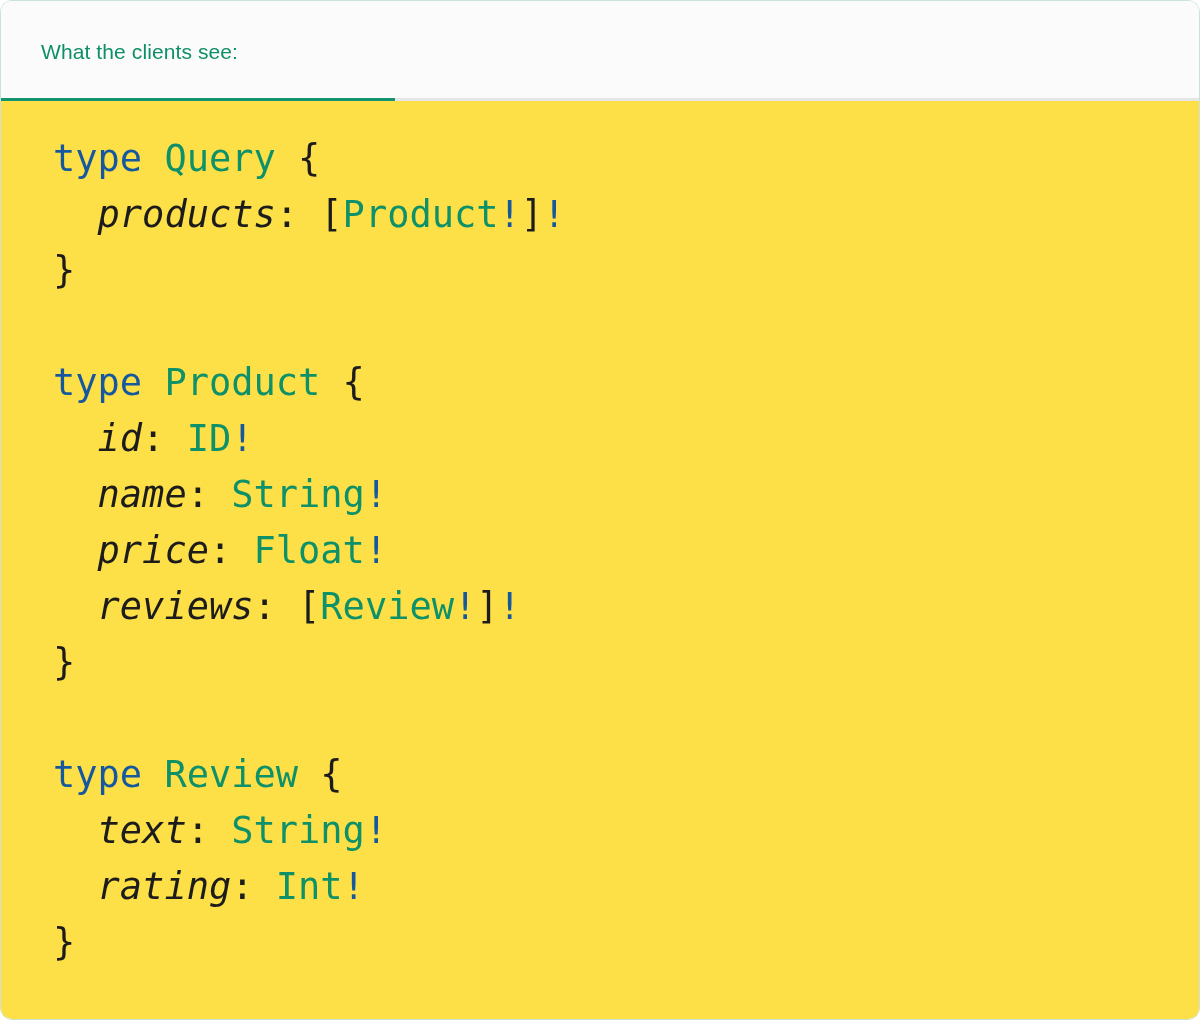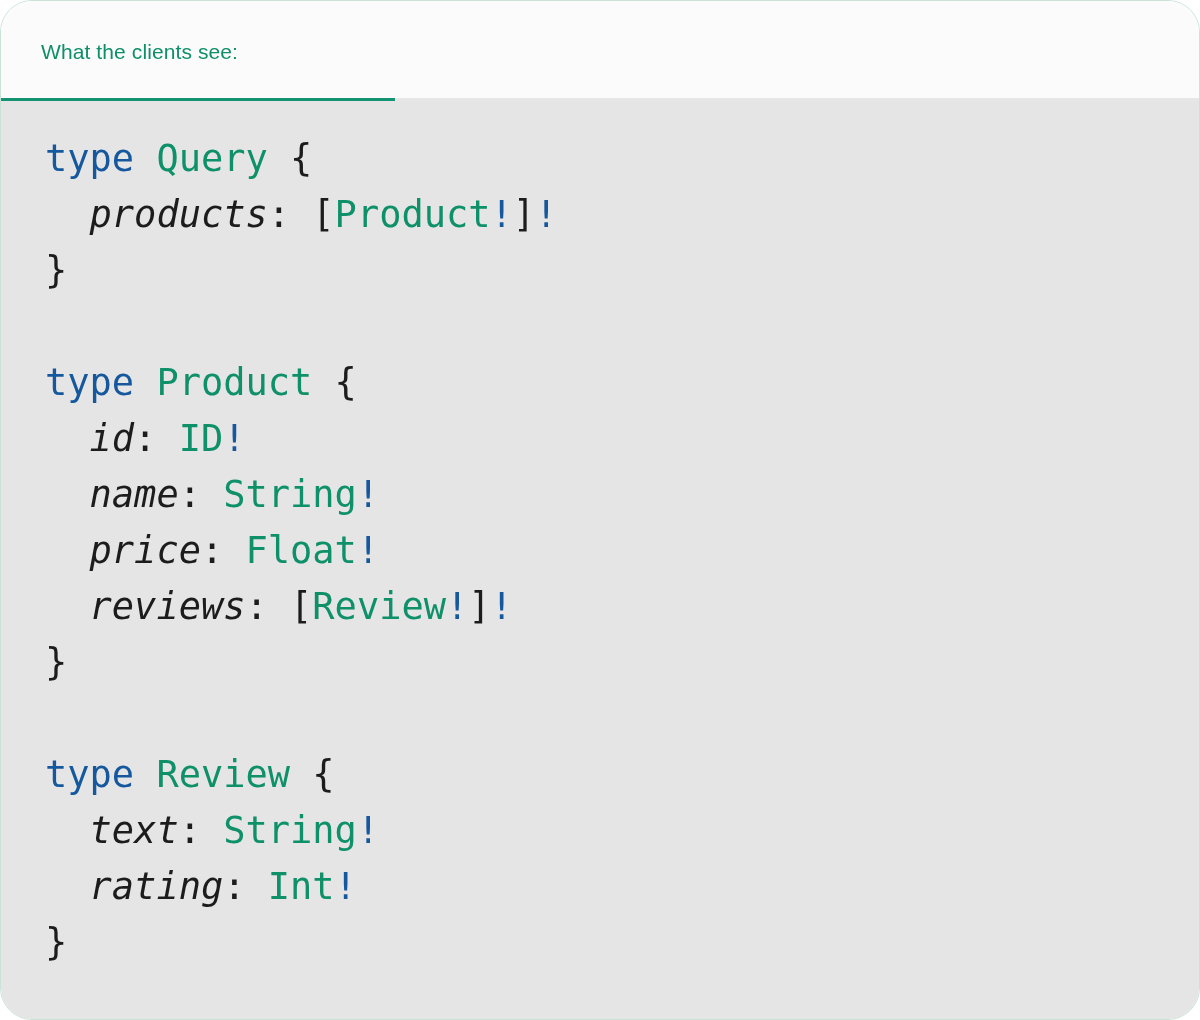--- a/index.html
+++ b/index.html
@@ -16,21 +16,21 @@
   }
 
   
   .card {
     position: relative;
     box-sizing: border-box;
     width: 1200px;
     height: 1020px;
     background: #ffffff;
     border: 1px solid #c9e3d6;
-    border-radius: 32px;
+    border-radius: 12px;
     overflow: hidden;
     display: flex;
     flex-direction: column;
     justify-content: space-between;
   }
 
   
   .tabstrip {
     position: relative;
     height: 100px;
@@ -76,22 +76,22 @@
     bottom: 0;
     width: 394px;
     height: 3px;
     background: #129472;
     z-index: 3;
   }
 
   
   .code-panel {
     flex: 1 1 auto;
-    background: #e5e5e5;
-    padding: 30px 0 0 4px;
+    background: #fde047;
+    padding: 30px 0 0 12px;
     overflow: hidden;
   }
   .code-block {
     margin: 0;
     padding: 0 40px;
     font-family: "DejaVu Sans Mono", monospace;
     font-size: 37px;
     line-height: 56px;
     white-space: pre;
     color: #1c1c1c;

